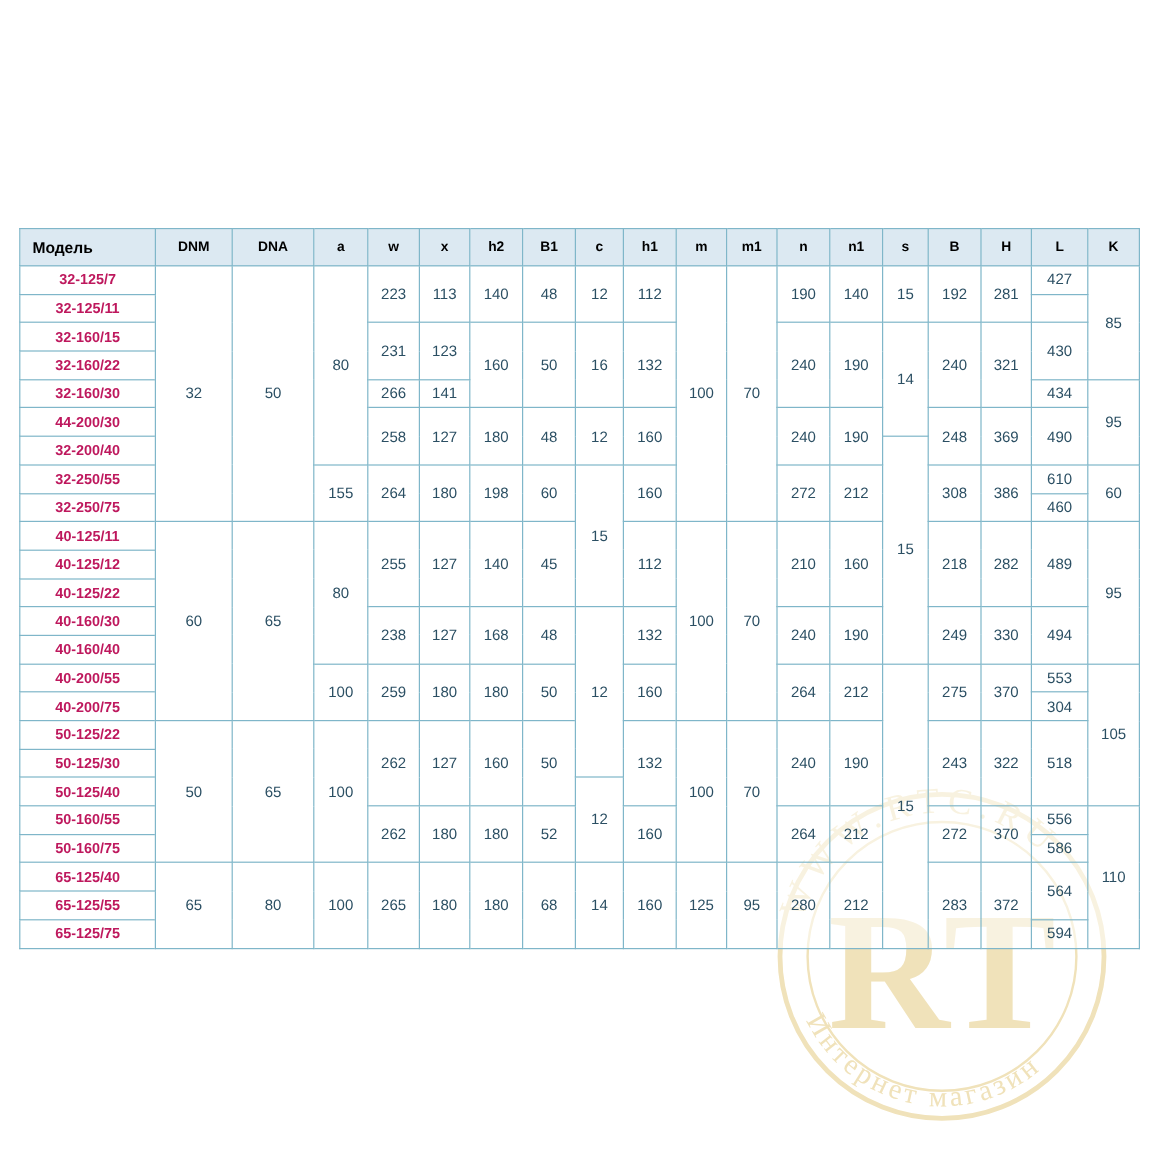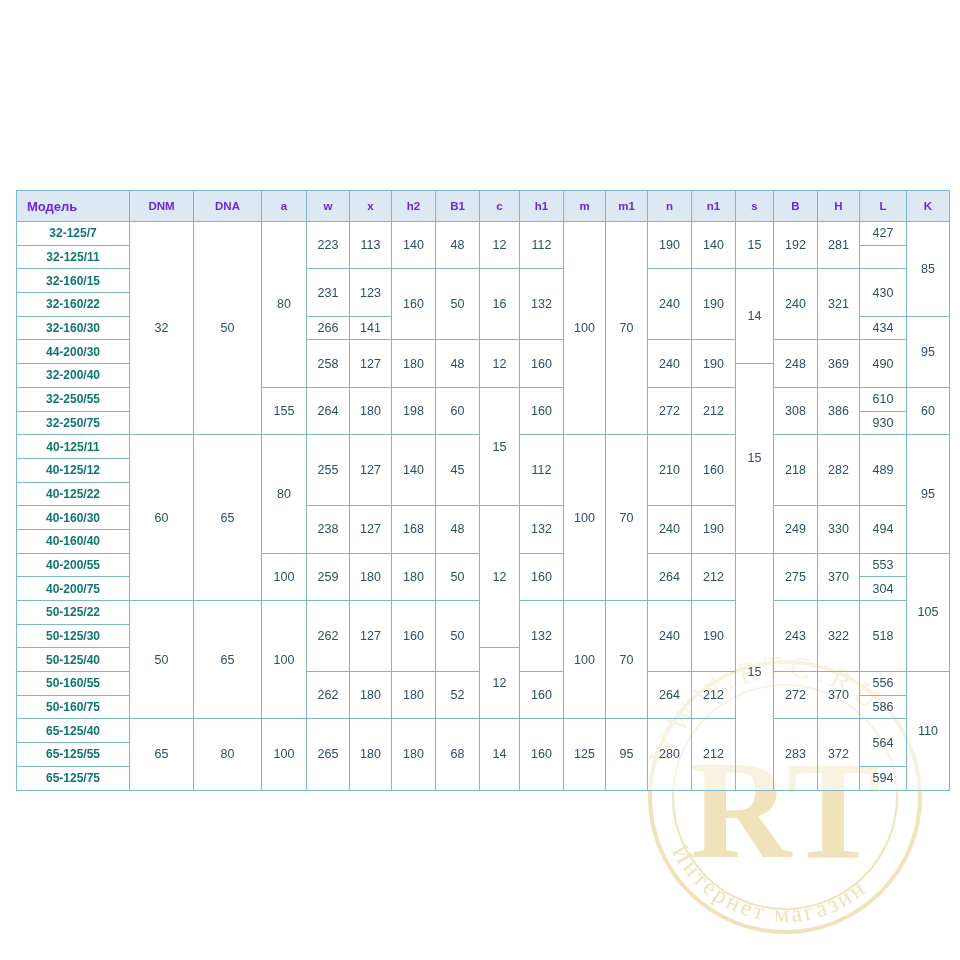--- a/index.html
+++ b/index.html
@@ -42,36 +42,36 @@
   table.spec th, table.spec td {
     border: 1px solid #7fb6c9;
     text-align: center;
     vertical-align: middle;
     padding: 0;
     height: 22.7px;
     background: rgba(255,255,255,0.55);
   }
   table.spec thead th {
     background: #dce9f2;
-    color: #6d28d9;
+    color: #000000;
     font-size: 11.5px;
     font-weight: bold;
     height: 30px;
   }
   table.spec thead th.first {
     text-align: left;
     padding-left: 10px;
     font-size: 13px;
   }
   td.model {
     text-align: left;
     padding-left: 10px;
     font-weight: bold;
     font-size: 12px;
-    color: #0f766e;
+    color: #be185d;
   }
   td.val {
     font-size: 12.5px;
     color: #2b4f63;
   }
   
   col.c-model { width: 113px; }
   col.c-dnm   { width: 64px; }
   col.c-dna   { width: 68px; }
   col.c-a     { width: 45px; }
@@ -238,21 +238,21 @@
           <td class="val" rowspan="2">160</td>
           <td class="val" rowspan="2">272</td>
           <td class="val" rowspan="2">212</td>
           <td class="val" rowspan="2">308</td>
           <td class="val" rowspan="2">386</td>
           <td class="val" rowspan="1">610</td>
           <td class="val" rowspan="2">60</td>
         </tr>
         <tr>
           <td class="model">32-250/75</td>
-          <td class="val" rowspan="1">930</td>
+          <td class="val" rowspan="1">460</td>
         </tr>
         <tr>
           <td class="model">40-125/11</td>
           <td class="val" rowspan="7">60</td>
           <td class="val" rowspan="7">65</td>
           <td class="val" rowspan="5">80</td>
           <td class="val" rowspan="3">255</td>
           <td class="val" rowspan="3">127</td>
           <td class="val" rowspan="3">140</td>
           <td class="val" rowspan="3">45</td>

